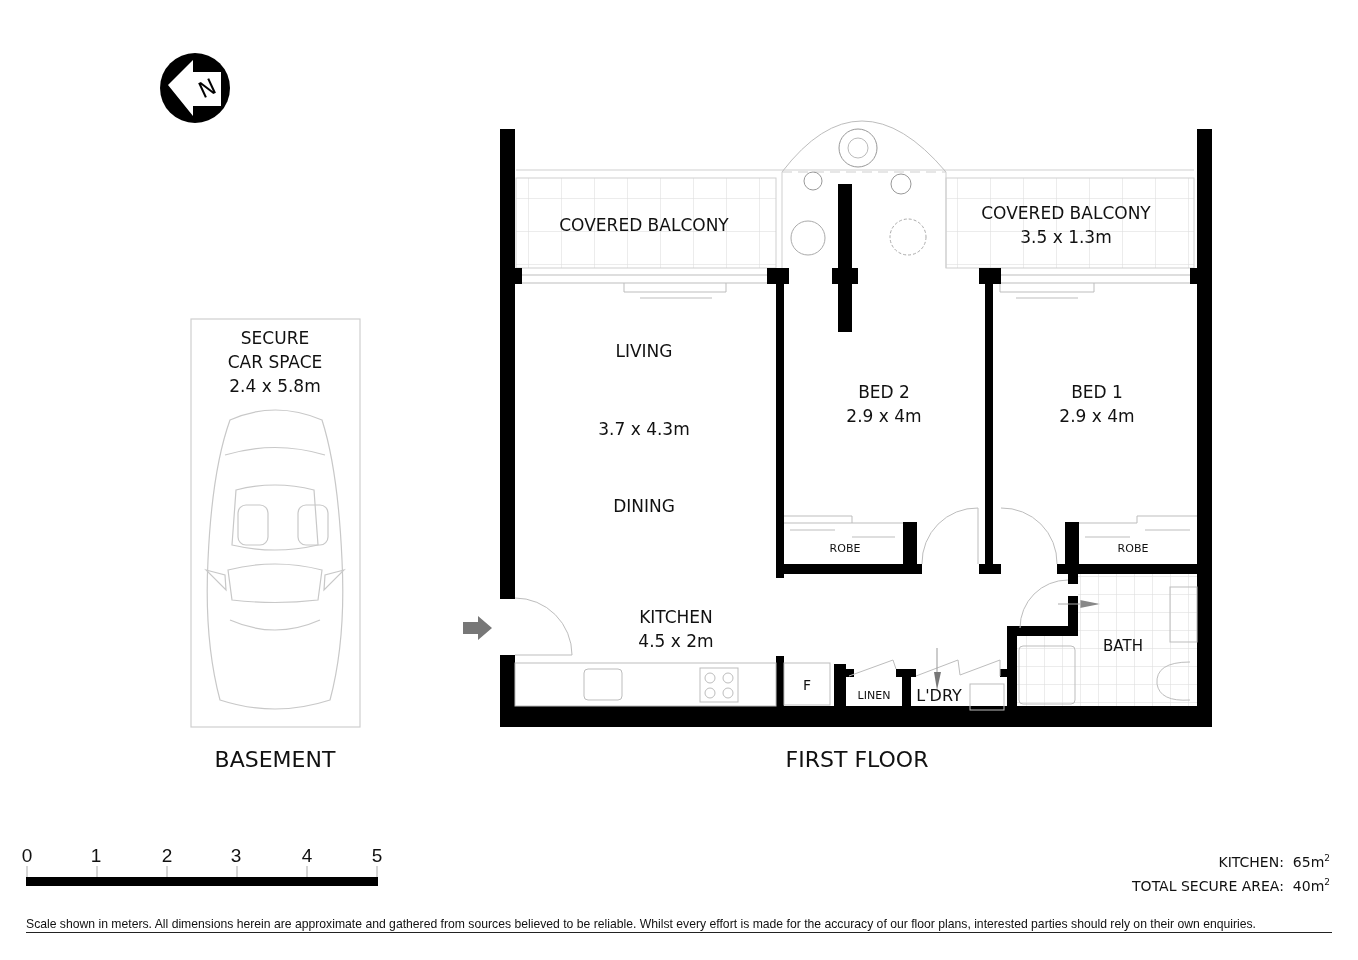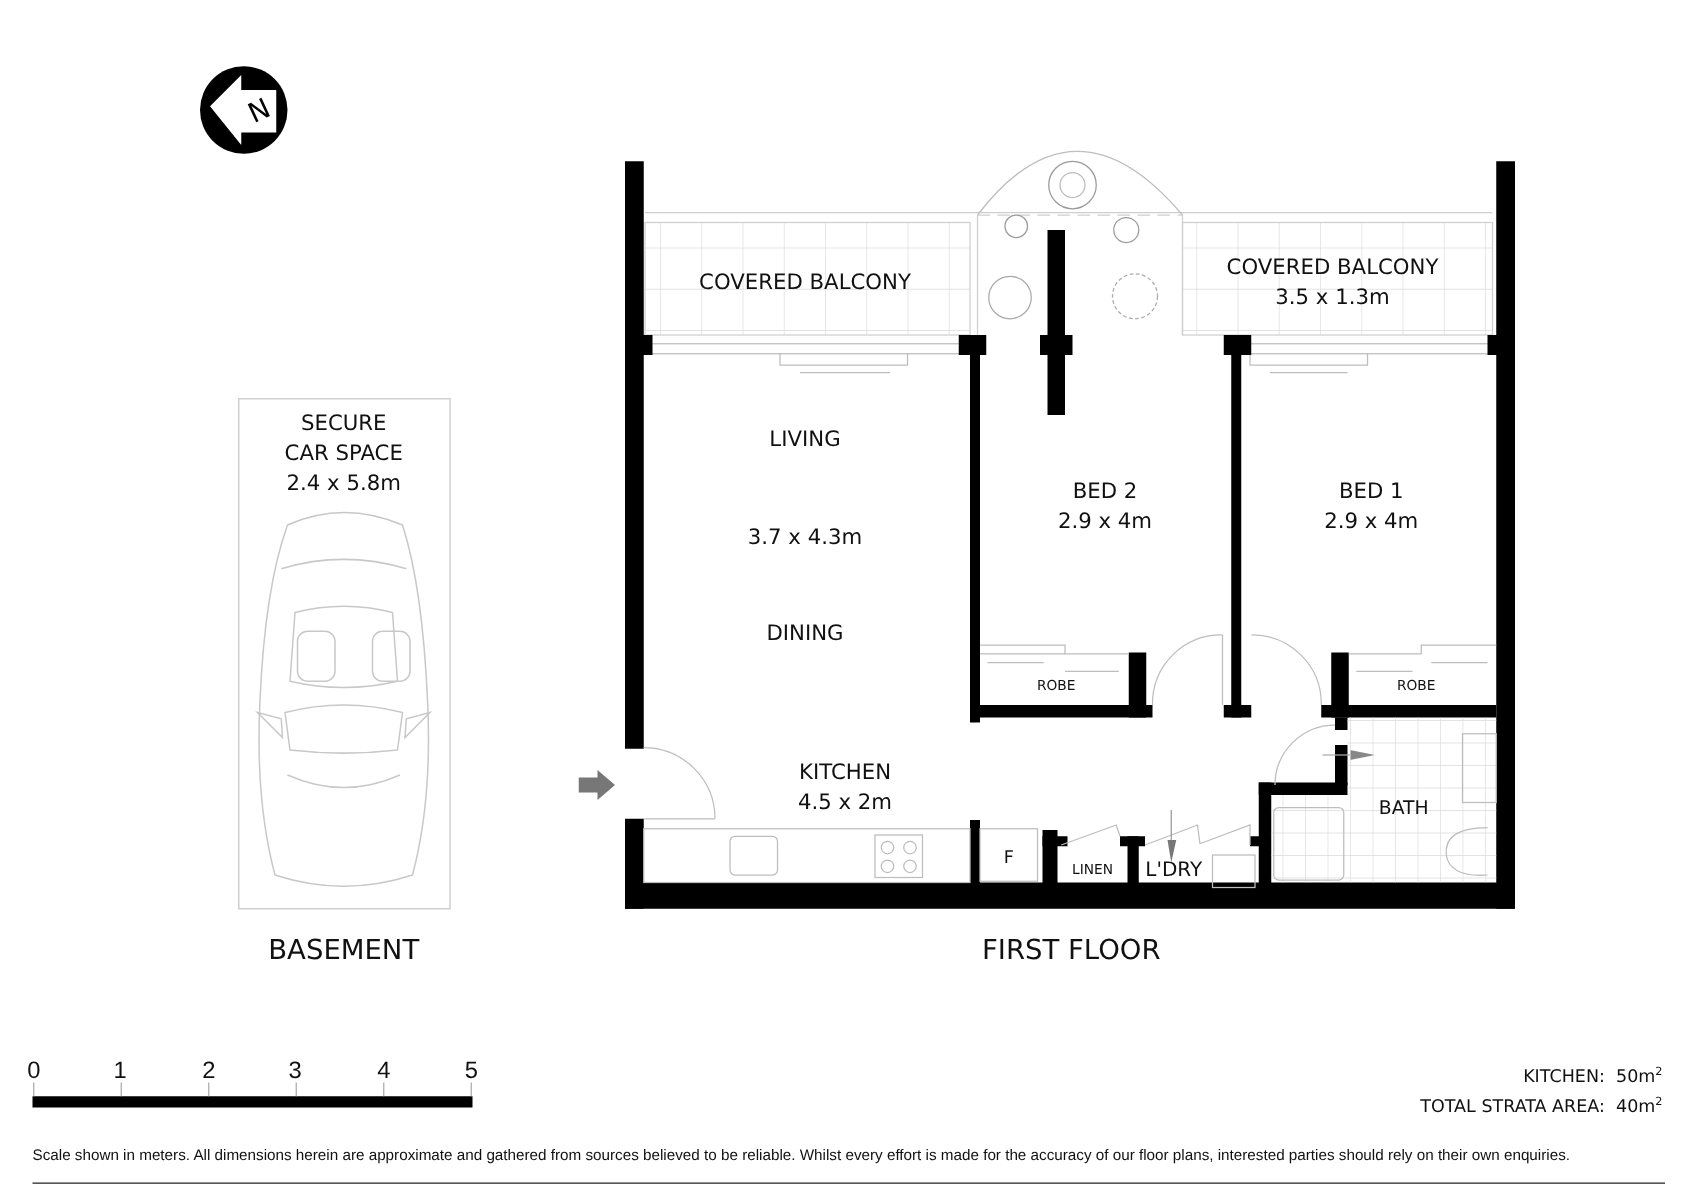--- a/index.html
+++ b/index.html
@@ -10,21 +10,21 @@
   .room { font-size:17px; }
   .small { font-size:11px; }
   .title { font-size:22px; }
   .wall { fill:#000; }
   .thin { fill:none; stroke:#bdbdbd; stroke-width:1; }
   .scale-num { font-size:19px; font-family:"Liberation Sans", sans-serif; }
   .area { position:absolute; right:28px; top:848px; text-align:right; font-size:14px; line-height:20px;
           font-family:"DejaVu Sans", sans-serif; }
   .area sup { font-size:9px; }
   .disclaimer { position:absolute; left:26px; top:917px; width:1306px; font-size:12.2px;
-                font-family:"Liberation Sans", sans-serif; border-bottom:1.5px solid #222; padding-bottom:15px;
+                font-family:"Liberation Sans", sans-serif; border-bottom:1.5px solid #222; padding-bottom:1px;
                 white-space:nowrap; }
 </style>
 </head>
 <body>
 
 <svg width="1358" height="960" viewBox="0 0 1358 960">
   <defs>
     <pattern id="tiles" width="33" height="33" patternUnits="userSpaceOnUse">
       <path d="M33 0 L0 0 0 33" fill="none" stroke="#dadada" stroke-width="1"></path>
     </pattern>
@@ -203,21 +203,21 @@
     <text class="lbl scale-num" x="167" y="862">2</text>
     <text class="lbl scale-num" x="236" y="862">3</text>
     <text class="lbl scale-num" x="307" y="862">4</text>
     <text class="lbl scale-num" x="377" y="862">5</text>
   </g>
 </svg>
 
 <div class="area">
   <div>
     <span>KITCHEN:</span>&nbsp;
-    <span>50m</span><sup>2</sup>
+    <span>65m</span><sup>2</sup>
   </div>
   <div>
-    <span>TOTAL STRATA AREA:</span>&nbsp;
+    <span>TOTAL SECURE AREA:</span>&nbsp;
     <span>40m</span><sup>2</sup>
   </div>
 </div>
 
 <div class="disclaimer">Scale shown in meters. All dimensions herein are approximate and gathered from sources believed to be  reliable. Whilst every effort is made for the accuracy of our floor plans, interested parties should rely on their own enquiries.</div>
 
 </body></html>

